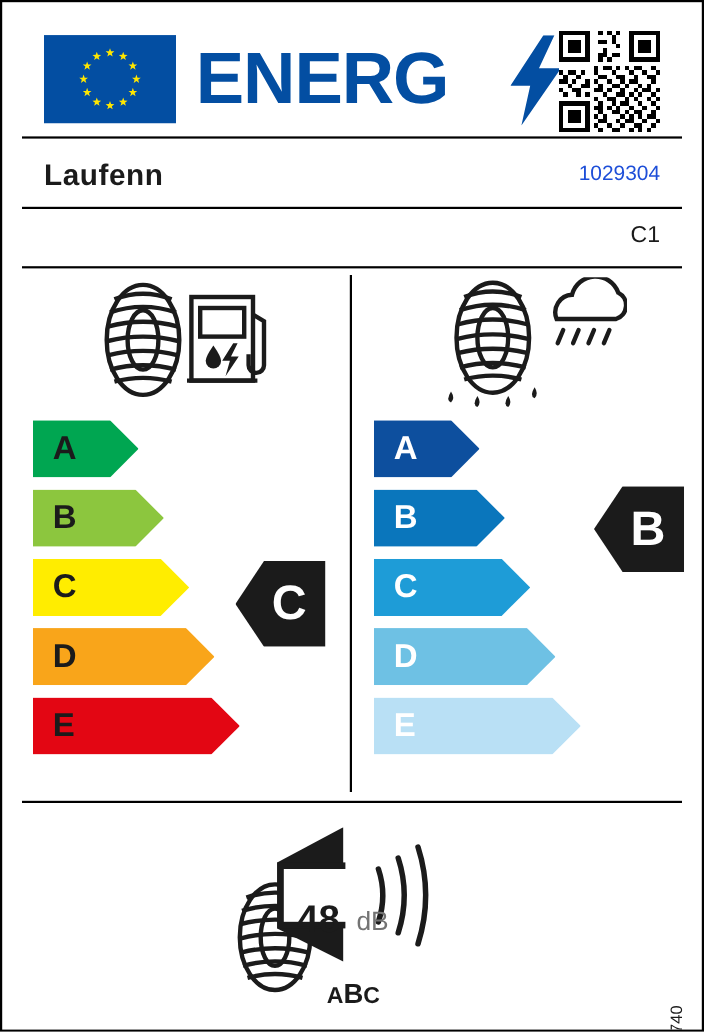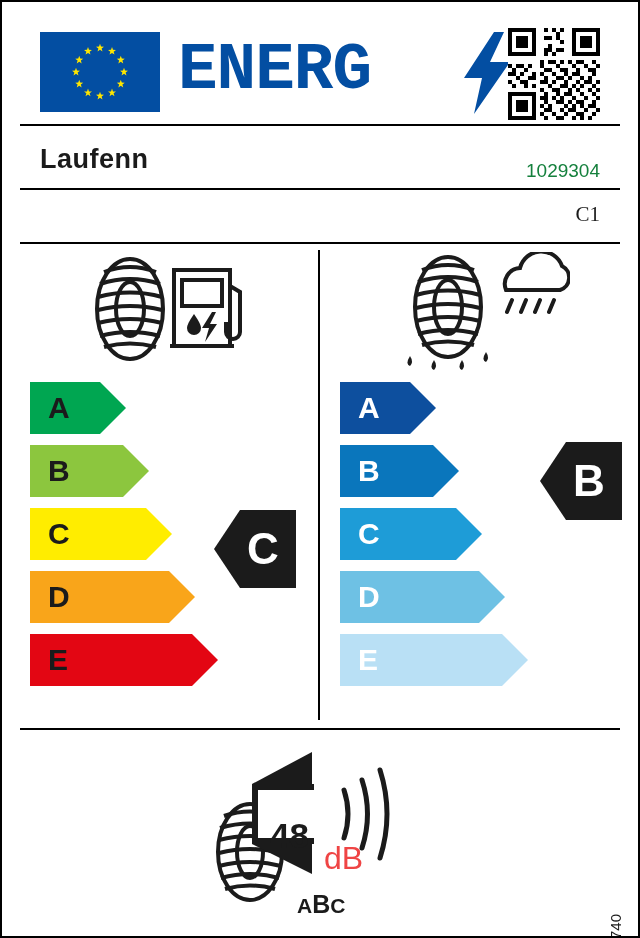--- a/index.html
+++ b/index.html
@@ -19,48 +19,48 @@
   }
   .eu-flag{
     position:absolute;left:38px;top:30px;width:120px;height:80px;
     background:#034ea2;
   }
   .eu-flag svg{display:block;}
   .energy-word{
     position:absolute;left:176px;top:26px;
     font-size:66px;font-weight:bold;color:#034ea2;
     letter-spacing:-1px;line-height:86px;
-    font-family:Liberation Mono, monospace;
+    font-family:Liberation Sans, sans-serif;
   }
   .bolt{
     position:absolute;left:462px;top:30px;width:46px;height:82px;
   }
   .qr{
     position:absolute;right:38px;top:26px;width:92px;height:92px;
   }
 
   
   .hline{position:absolute;left:18px;width:600px;height:2px;background:#000;}
 
   
   .brand{
     position:absolute;left:38px;top:142px;
     font-size:27px;font-weight:bold;color:#1b1b1b;letter-spacing:0.5px;
   }
   .code{
-    position:absolute;right:38px;top:158px;
-    font-size:19px;color:#15803d;
+    position:absolute;right:38px;top:146px;
+    font-size:19px;color:#1d4ed8;
   }
   .size{
     position:absolute;left:30px;top:196px;
     font-size:27px;color:#1b1b1b;
   }
   .c1{
     position:absolute;right:38px;top:200px;
-    font-size:21px;color:#1b1b1b;font-family:Liberation Serif, serif;
+    font-size:21px;color:#1b1b1b;
   }
 
   
   .vline{
     position:absolute;left:316px;top:248px;width:2px;height:470px;background:#000;
   }
 
   
   .pic-fuel{position:absolute;left:88px;top:250px;width:160px;height:115px;}
   .pic-rain{position:absolute;left:398px;top:250px;width:170px;height:118px;}
@@ -105,21 +105,21 @@
   .noise{
     position:absolute;left:0;top:740px;width:636px;height:190px;
   }
   .noise-graphic{position:absolute;left:200px;top:10px;width:250px;height:170px;}
   .db-val{
     position:absolute;left:268px;top:74px;
     font-size:35px;font-weight:bold;color:#1b1b1b;
   }
   .db-unit{
     position:absolute;left:322px;top:82px;
-    font-size:32px;color:#ef4444;margin-top:16px;
+    font-size:24px;color:#737373;
   }
   .abc{
     position:absolute;left:295px;top:148px;
     font-size:21px;color:#1b1b1b;font-weight:bold;
   }
   .abc b{font-size:25px;}
   .date{
     position:absolute;right:14px;bottom:22px;
     font-size:15px;color:#1b1b1b;
     transform:rotate(-90deg);transform-origin:100% 100%;

